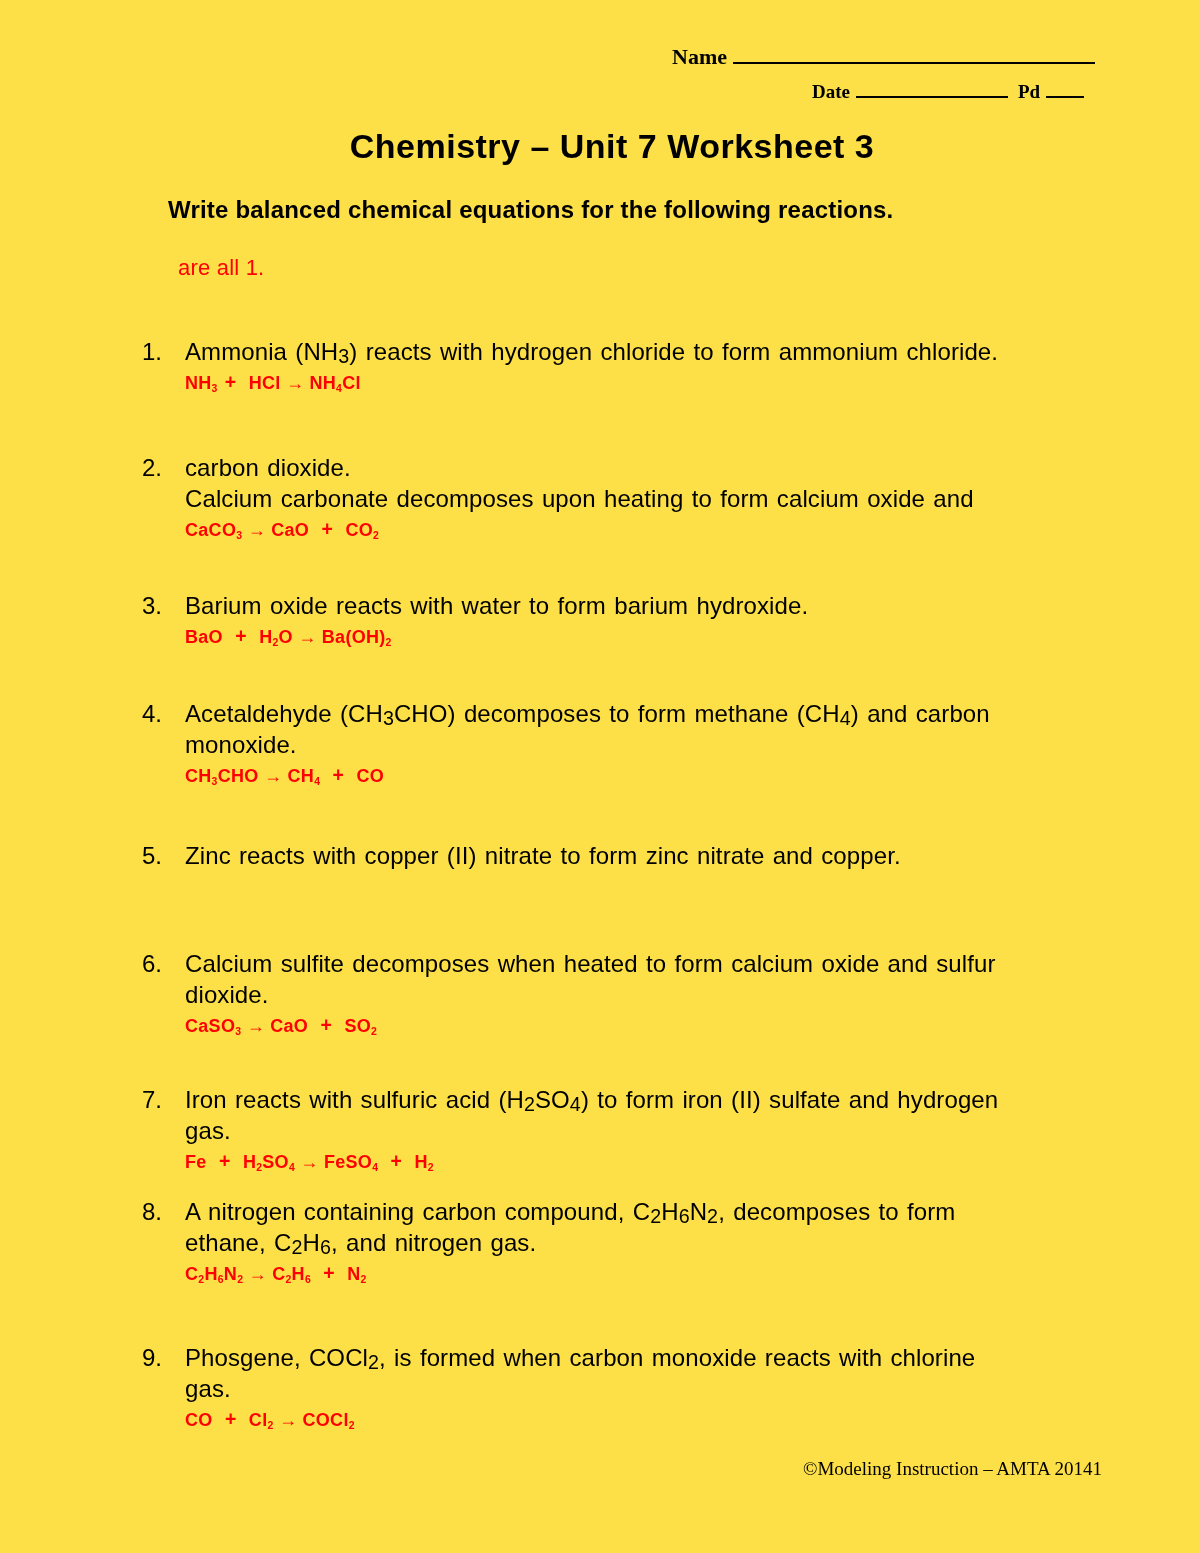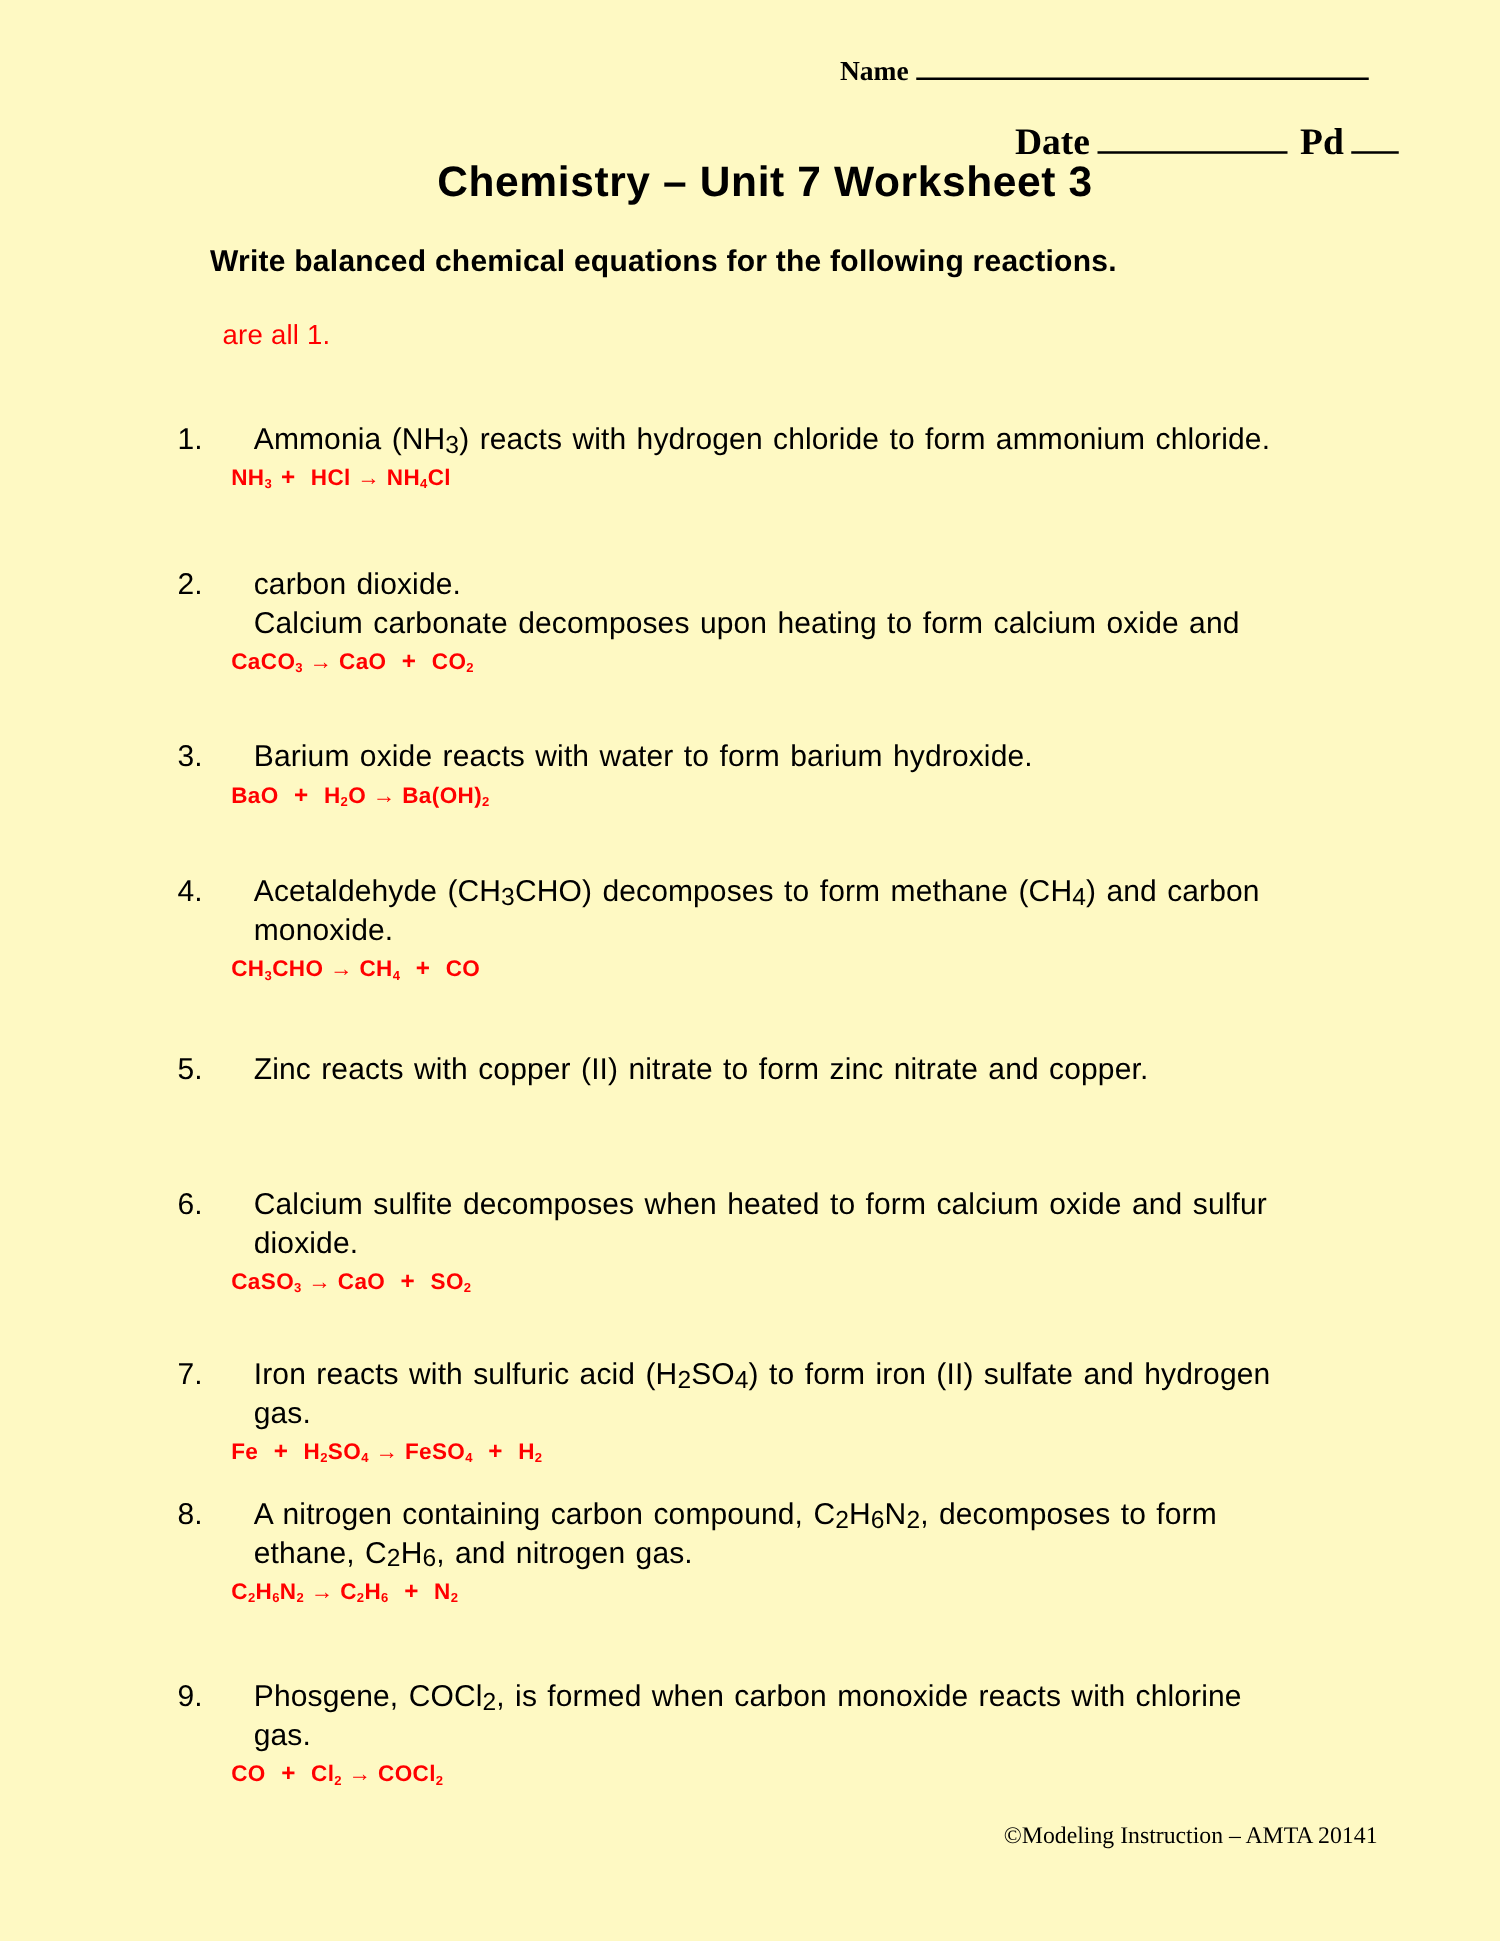--- a/index.html
+++ b/index.html
@@ -1,46 +1,46 @@
 <!DOCTYPE html>
 <html style="--red: #ff0000;"><head>
 <meta charset="utf-8">
 <style>
   * { margin:0; padding:0; box-sizing:border-box; }
   html,body { background:#ffffff; }
   .page {
-    position:relative; width:1200px; height:1553px; background:#fef9c3;
+    position:relative; width:1200px; height:1553px; background:#fde047;
     font-family:"Liberation Sans", sans-serif; color:#000; overflow:hidden;
   }
   .serifbold { font-family:"Liberation Serif", serif; font-weight:bold; }
   .hline { display:inline-block; border-bottom:2px solid #000; height:18px; margin-left:6px; }
 
   .header-name { position:absolute; top:44px; left:672px; font-size:22px; }
-  .header-date { position:absolute; top:97px; left:812px; font-size:30px; }
+  .header-date { position:absolute; top:80px; left:812px; font-size:19px; }
   .pd-label { margin-left:10px; }
 
   .title {
     position:absolute; top:127px; left:0; width:100%; text-align:center;
     font-size:34px; font-weight:bold; letter-spacing:0.5px;padding-left:24px;
   }
   .instruction {
     position:absolute; top:196px; left:140px;
     font-size:24px; font-weight:bold; letter-spacing:0.2px;margin-left:28px;
   }
   .note {
     position:absolute; top:252px; left:178px;
     color:var(--red,#ff0000); font-size:22px; line-height:32px; letter-spacing:0.2px;
   }
 
   .item { position:absolute; left:140px; width:965px; }
   .item-number { position:absolute; left:2px; top:0; font-size:24px; line-height:31px; }
   .item-body { margin-left:45px; }
   .qline {
     font-size:24px; line-height:31px; letter-spacing:0.1px; word-spacing:1.5px;
-    white-space:nowrap; color:#000;margin-left:18px;
+    white-space:nowrap; color:#000;
   }
   .qline sub {
     font-size:0.82em; vertical-align:baseline; position:relative; top:0.14em; line-height:0;
   }
   .answer {
     color:var(--red,#ff0000); font-size:18px; line-height:31px; margin-top:0px;
     font-weight:bold; letter-spacing:0.3px; white-space:nowrap;
   }
   .answer sub { font-size:0.58em; vertical-align:-0.25em; line-height:0; }
   .answer .plus { font-weight:bold; font-size:1.08em; padding:0 7px; }

